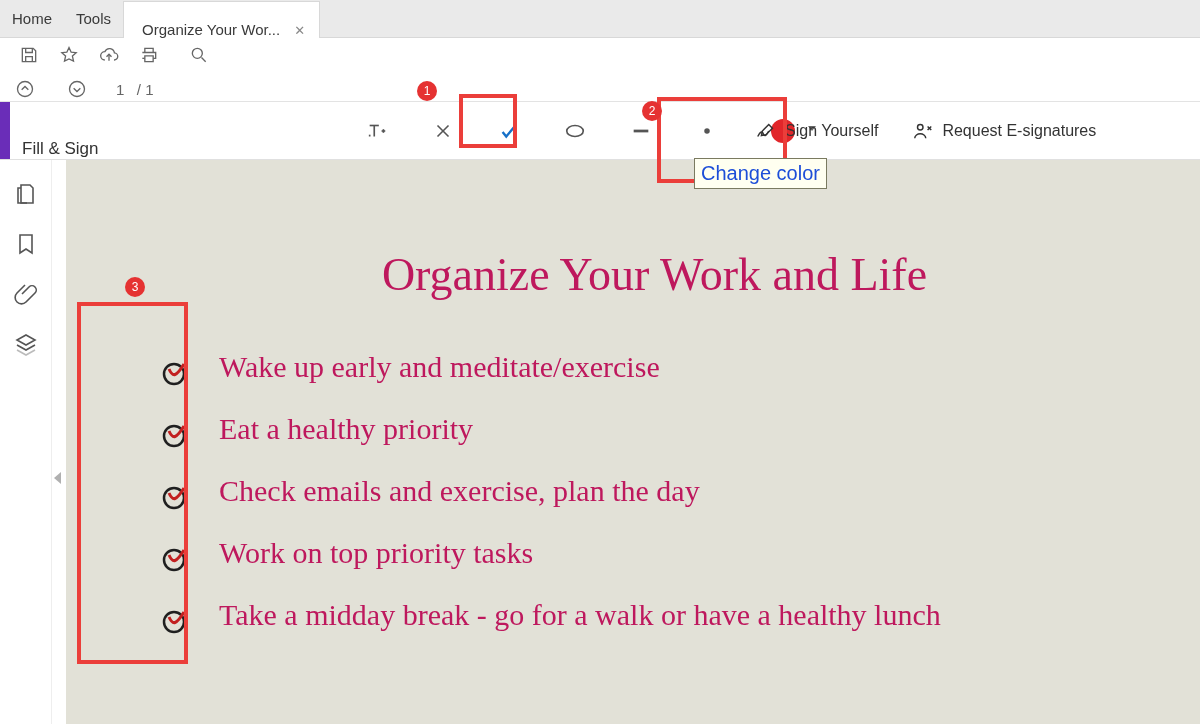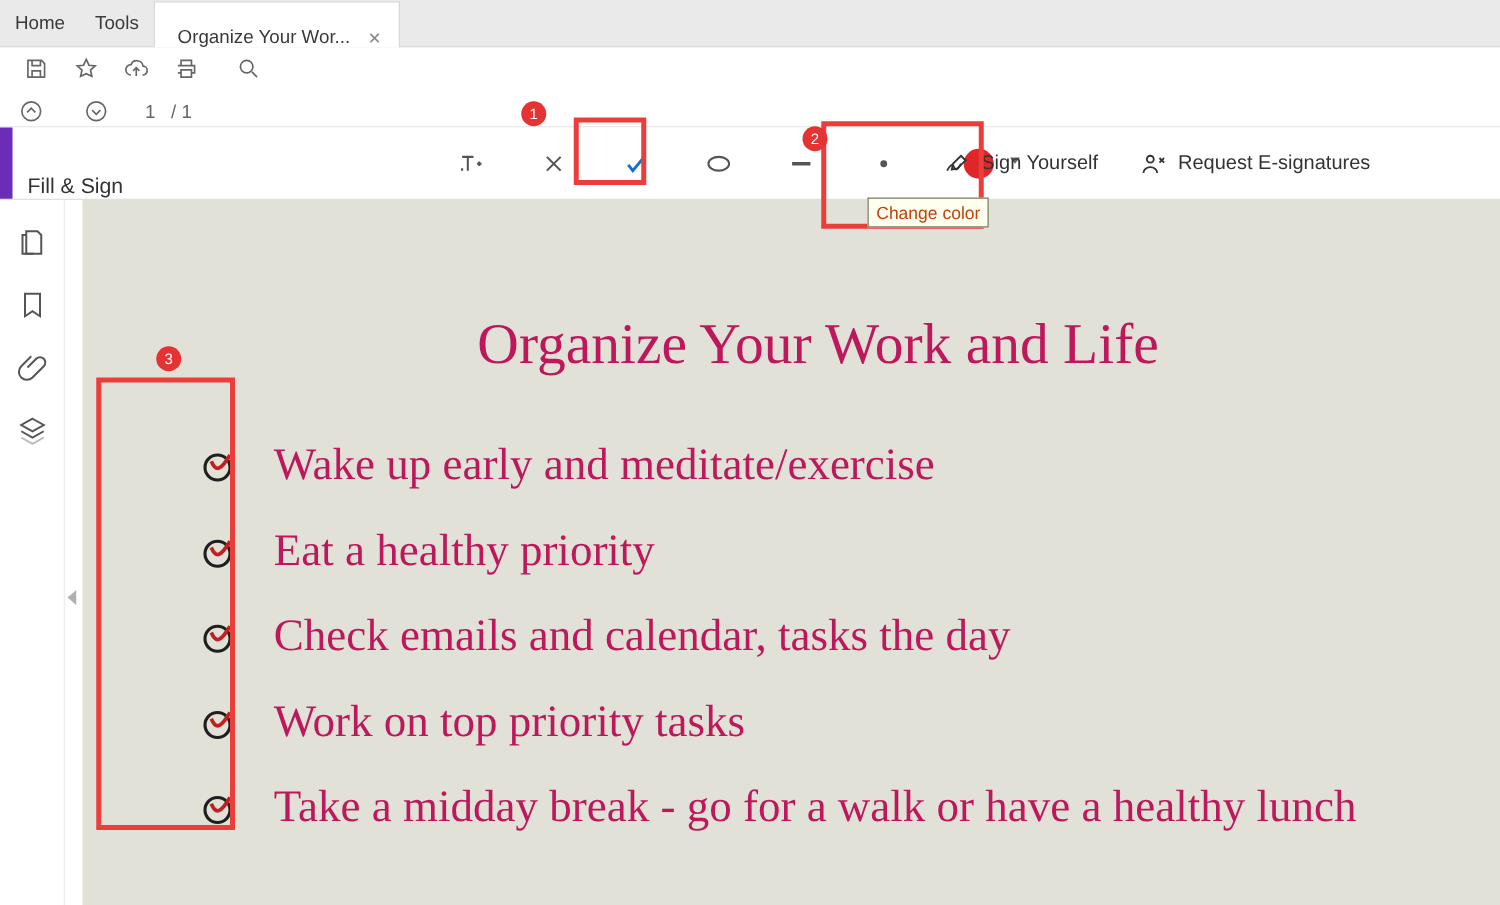--- a/index.html
+++ b/index.html
@@ -100,21 +100,21 @@
   
   .redbox { position:absolute; border:4px solid #eb3e3a; z-index:50; pointer-events:none; }
   .badge {
     position:absolute; width:20px; height:20px; border-radius:50%;
     background:#e53232; color:#fff; font-size:12px; line-height:20px; text-align:center;
     z-index:60; pointer-events:none;
   }
   .tooltip-box {
     position:absolute; z-index:55;
     background:#fffff0; border:1px solid #7a7a60;
-    font-size:14px; color:#c2410c; padding:3px 6px;
+    font-size:20px; color:#1d4ed8; padding:3px 6px;
     pointer-events:none;
   }
 
   
   .workspace {
     position: relative;
     height: calc(724px - 38px - 50px - 58px);
     background:#ffffff;
   }
   .sidepanel {
@@ -149,21 +149,21 @@
   }
   .doc-title {
     text-align:center;
     font-size: 46px;
     font-weight: 400;
     margin-bottom: 46px;
   }
   .check-list { margin-left: 0px; }
   .check-row {
     display:flex; align-items:flex-start;
-    font-size: 36px;
+    font-size: 30px;
     line-height: 1.35;
     margin-bottom: 20px;
   }
   .check-glyph {
     width: 90px;
     flex:none;
     display:flex;
     justify-content:center;
   }
   .check-glyph svg { width:30px; height:30px; margin-top: 12px; }
@@ -359,21 +359,21 @@
           </div>
           <div class="item-text">Eat a healthy priority</div>
         </div>
         <div class="check-row">
           <div class="check-glyph">
             <svg viewBox="0 0 24 24">
               <circle cx="12" cy="12" r="8" fill="none" stroke="#1f1f1f" stroke-width="2"></circle>
               <path d="M8 8 C 11 15, 14 14, 20 4" fill="none" stroke="#c22020" stroke-width="2.4"></path>
             </svg>
           </div>
-          <div class="item-text">Check emails and calendar, tasks the day</div>
+          <div class="item-text">Check emails and exercise, plan the day</div>
         </div>
         <div class="check-row">
           <div class="check-glyph">
             <svg viewBox="0 0 24 24">
               <circle cx="12" cy="12" r="8" fill="none" stroke="#1f1f1f" stroke-width="2"></circle>
               <path d="M8 8 C 11 15, 14 14, 20 4" fill="none" stroke="#c22020" stroke-width="2.4"></path>
             </svg>
           </div>
           <div class="item-text">Work on top priority tasks</div>
         </div>

